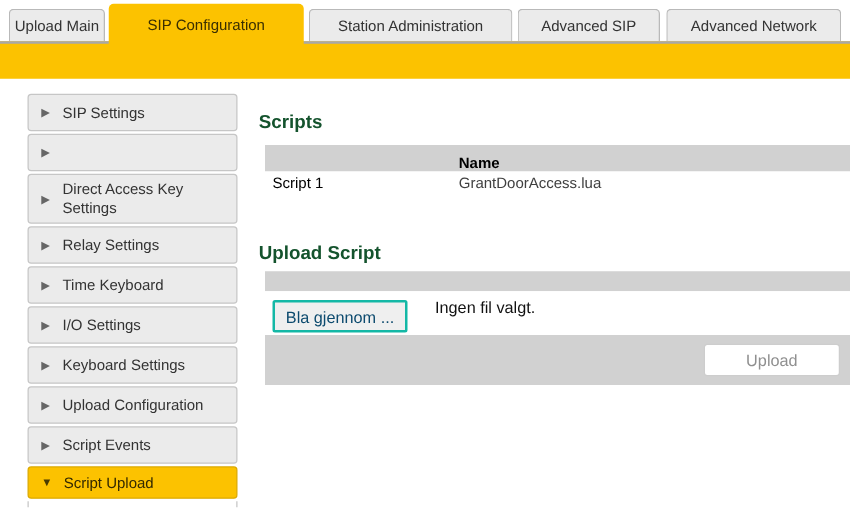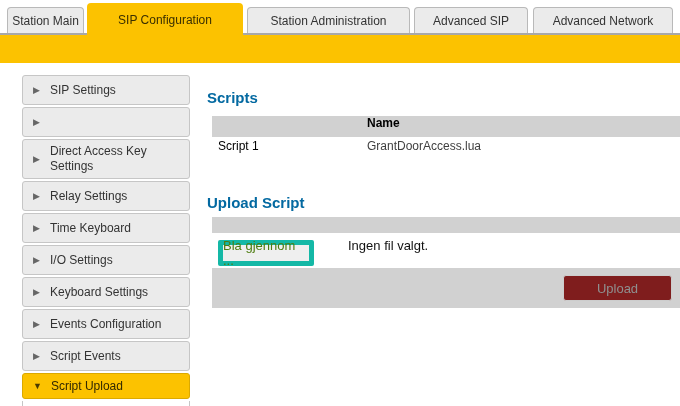--- a/index.html
+++ b/index.html
@@ -22,46 +22,46 @@
        display:flex;align-items:center;gap:9px;padding:0 6px 0 10px;
        font-size:12px;line-height:1.25;color:#333;cursor:default;}
   .side-item.tall{height:40px;}
   .side-item.active{background:#FCC200;border-color:#DBA900;color:#332900;height:26px;}
   .tri{flex:0 0 8px;font-size:9px;color:#666;line-height:1;}
   .side-item.active .tri{color:#4A3B00;}
   .side-panel{box-sizing:border-box;height:10px;background:#fff;
        border-left:1px solid #C6C6C6;border-right:1px solid #C6C6C6;}
 
   
-  .h-section{position:absolute;left:207px;font-size:15px;font-weight:bold;color:#0369a1;}
+  .h-section{position:absolute;left:207px;font-size:15px;font-weight:bold;color:#14532d;}
   .bar{position:absolute;left:212px;width:468px;background:#D1D1D1;box-sizing:border-box;}
-  .name-bar{top:116px;height:21px;display:flex;align-items:flex-start;}
+  .name-bar{top:116px;height:21px;display:flex;align-items:flex-end;}
   .name-bar .col-head{margin-left:155px;font-size:12px;font-weight:bold;color:#000;}
   .script-row{position:absolute;left:212px;top:139px;width:468px;height:28px;
        display:flex;align-items:flex-start;font-size:12px;color:#000;}
   .script-row .slot{margin-left:6px;width:149px;}
   .script-row .file-link{color:#404040;text-decoration:none;cursor:pointer;}
   .thin-bar{top:217px;height:16px;}
   .file-row{position:absolute;left:212px;top:233px;width:468px;height:35px;background:#fff;}
-  .browse-btn{position:absolute;left:6px;top:7px;width:96px;height:26px;box-sizing:border-box;
-       background:#EFEFEF;border:5px solid #14b8a6;border-radius:2px;
-       display:flex;align-items:center;justify-content:center;font-size:13px;color:#4d7c0f;cursor:pointer;}
+  .browse-btn{position:absolute;left:6px;top:7px;width:108px;height:26px;box-sizing:border-box;
+       background:#EFEFEF;border:2px solid #14b8a6;border-radius:2px;
+       display:flex;align-items:center;justify-content:center;font-size:13px;color:#0c4a6e;cursor:pointer;}
   .no-file{position:absolute;left:136px;top:0;height:25px;display:flex;align-items:center;
        font-size:13px;color:#111;}
   .footer-bar{top:268px;height:40px;}
   .upload-btn{position:absolute;right:8px;top:7px;width:109px;height:26px;box-sizing:border-box;
-       background:#7f1d1d;border:1px solid #CDCDCD;border-radius:3px;
+       background:#ffffff;border:1px solid #CDCDCD;border-radius:3px;
        display:flex;align-items:center;justify-content:center;font-size:13px;color:#8F8F8F;cursor:default;}
 </style>
 </head>
 <body>
 
 <div class="page">
 
-  <div class="tab" style="left:7px;width:77px;">Station Main</div>
+  <div class="tab" style="left:7px;width:77px;">Upload Main</div>
   <div class="tab" style="left:247px;width:163px;">Station Administration</div>
   <div class="tab active" style="left:87px;width:156px;">SIP Configuration</div>
   <div class="tab" style="left:533px;width:140px;">Advanced Network</div>
   <div class="tab" style="left:414px;width:114px;">Advanced SIP</div>
   <div class="accent-band"></div>
 
   <div class="sidebar">
     <div class="side-item">
       <span class="tri">▶</span>
       <span>SIP Settings</span>
@@ -84,21 +84,21 @@
     <div class="side-item">
       <span class="tri">▶</span>
       <span>I/O Settings</span>
     </div>
     <div class="side-item">
       <span class="tri">▶</span>
       <span>Keyboard Settings</span>
     </div>
     <div class="side-item">
       <span class="tri">▶</span>
-      <span>Events Configuration</span>
+      <span>Upload Configuration</span>
     </div>
     <div class="side-item">
       <span class="tri">▶</span>
       <span>Script Events</span>
     </div>
     <div class="side-item active">
       <span class="tri">▼</span>
       <span>Script Upload</span>
     </div>
     <div class="side-panel"></div>

